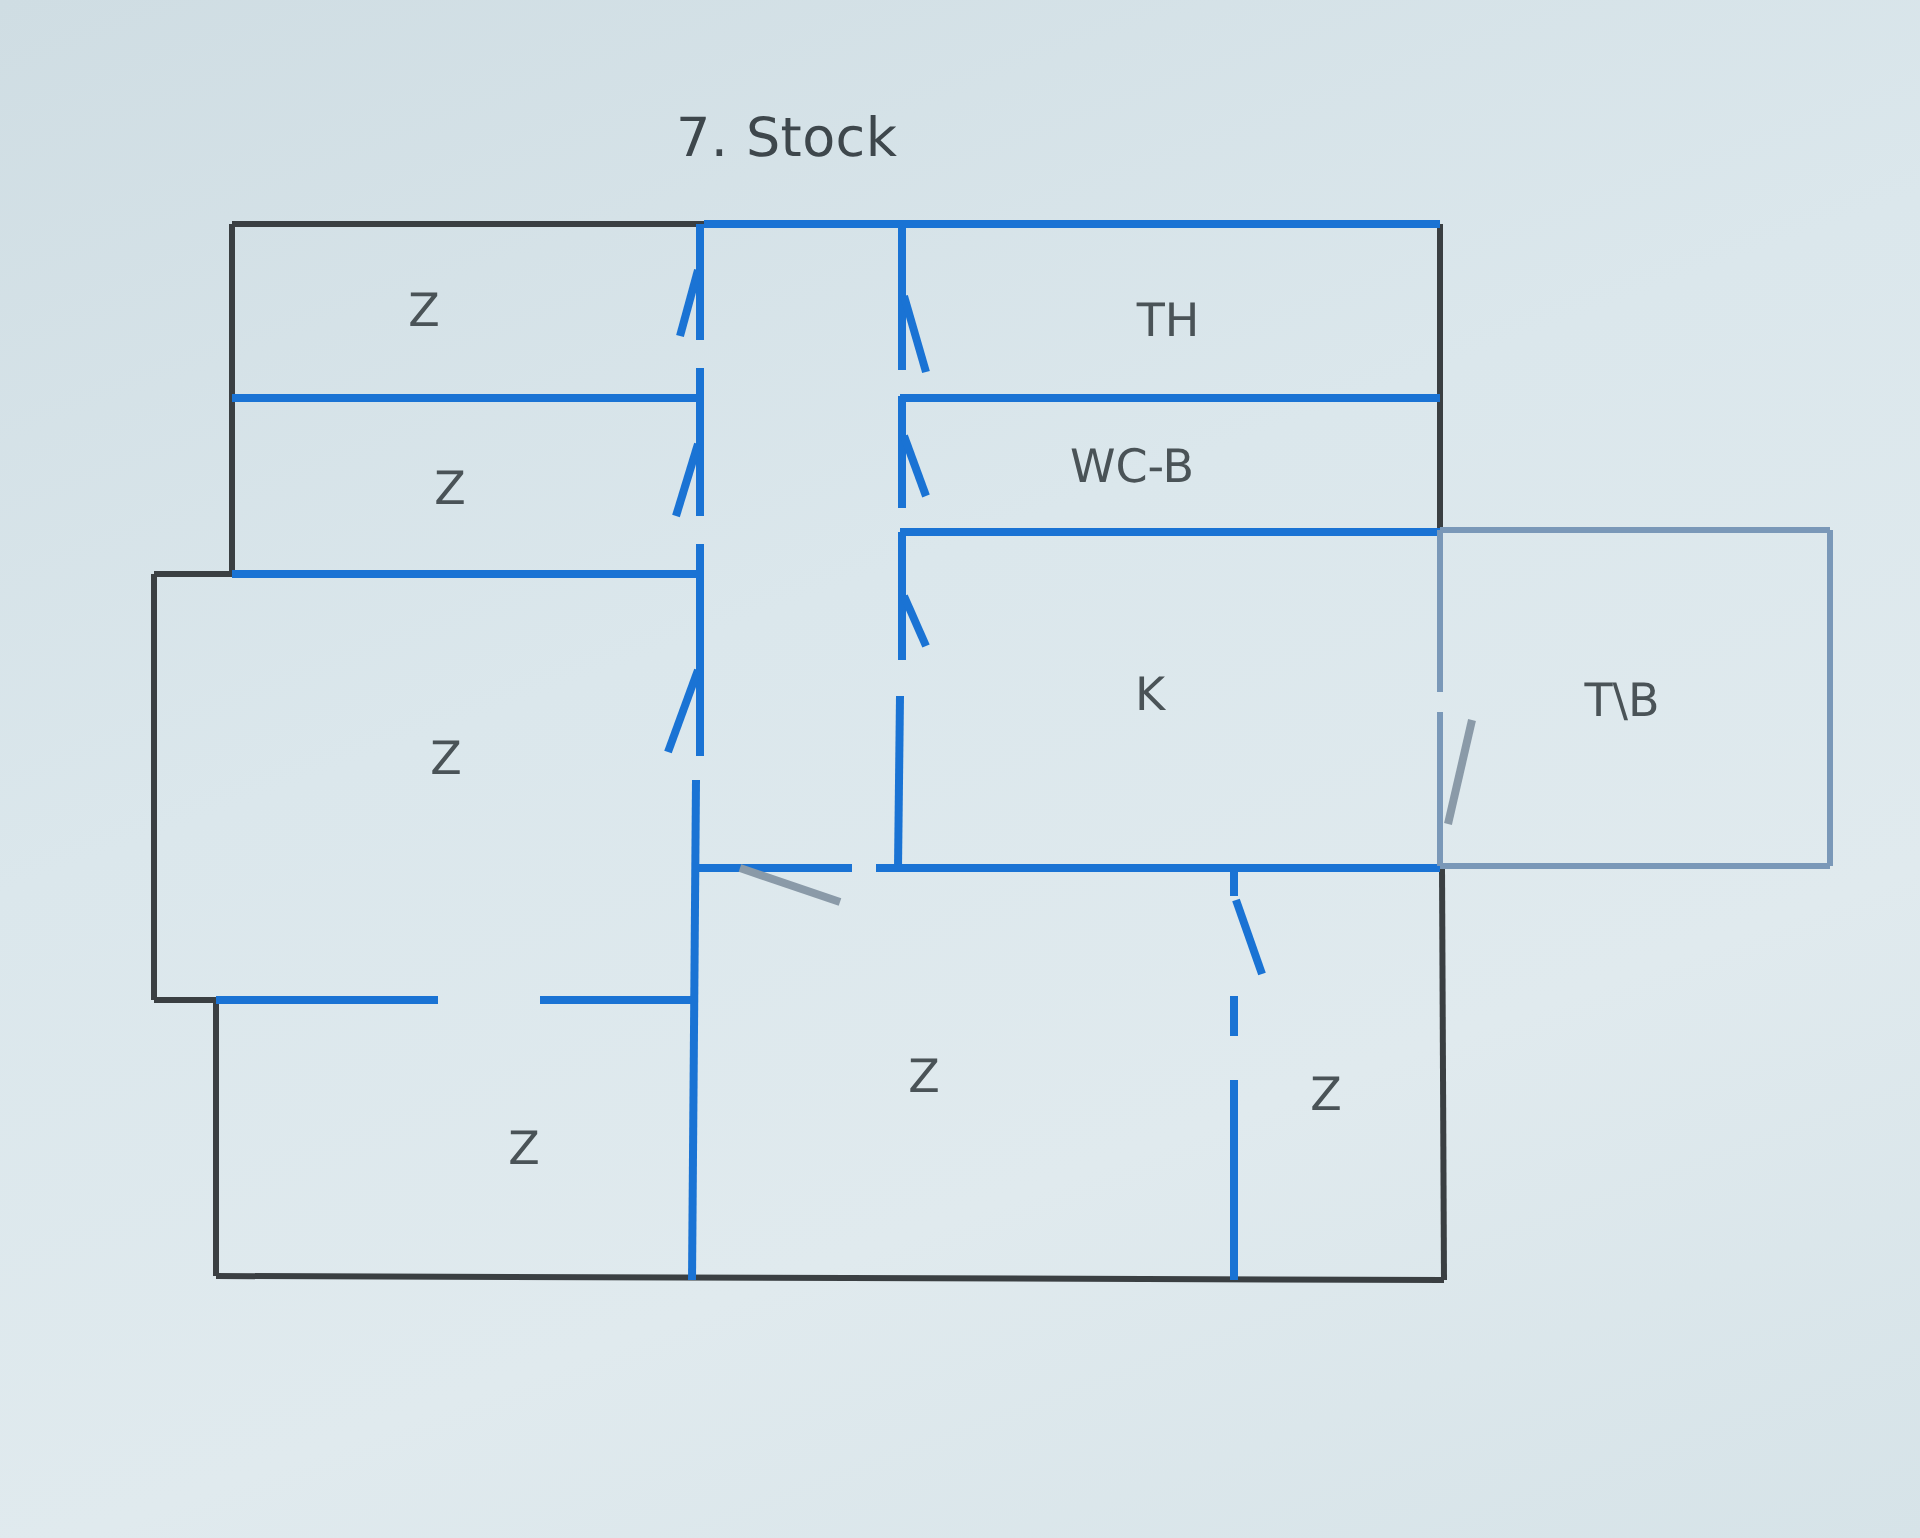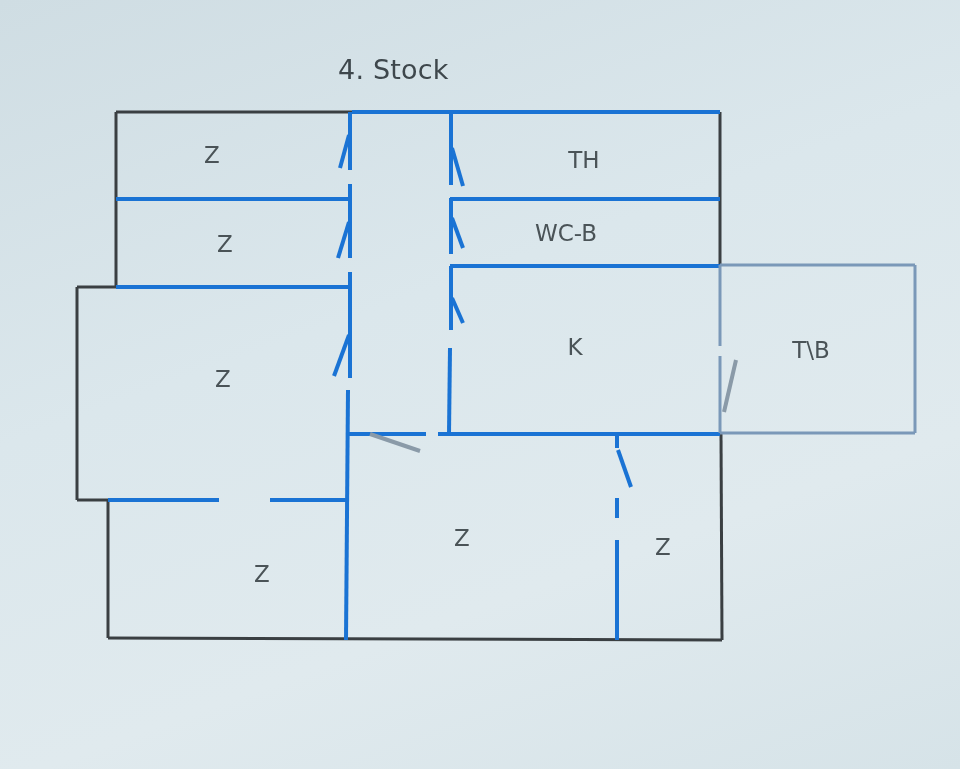--- a/index.html
+++ b/index.html
@@ -20,21 +20,21 @@
     svg { position: absolute; left: 0; top: 0; }
     .lbl {
       font-family: "DejaVu Sans", sans-serif;
       font-size: 23px; fill: #4a5357;
     }
   </style>
 </head>
 <body>
 
 <div class="screen">
-  <div class="title">4. Stock</div>
+  <div class="title">7. Stock</div>
 
   <svg width="960" height="769" viewBox="0 0 960 769">
 
     <g stroke="#3a3f42" stroke-width="3" fill="none">
 
       <line x1="116" y1="112" x2="352" y2="112"></line>
 
       <line x1="116" y1="112" x2="116" y2="287"></line>
 
       <line x1="116" y1="287" x2="77" y2="287"></line>

